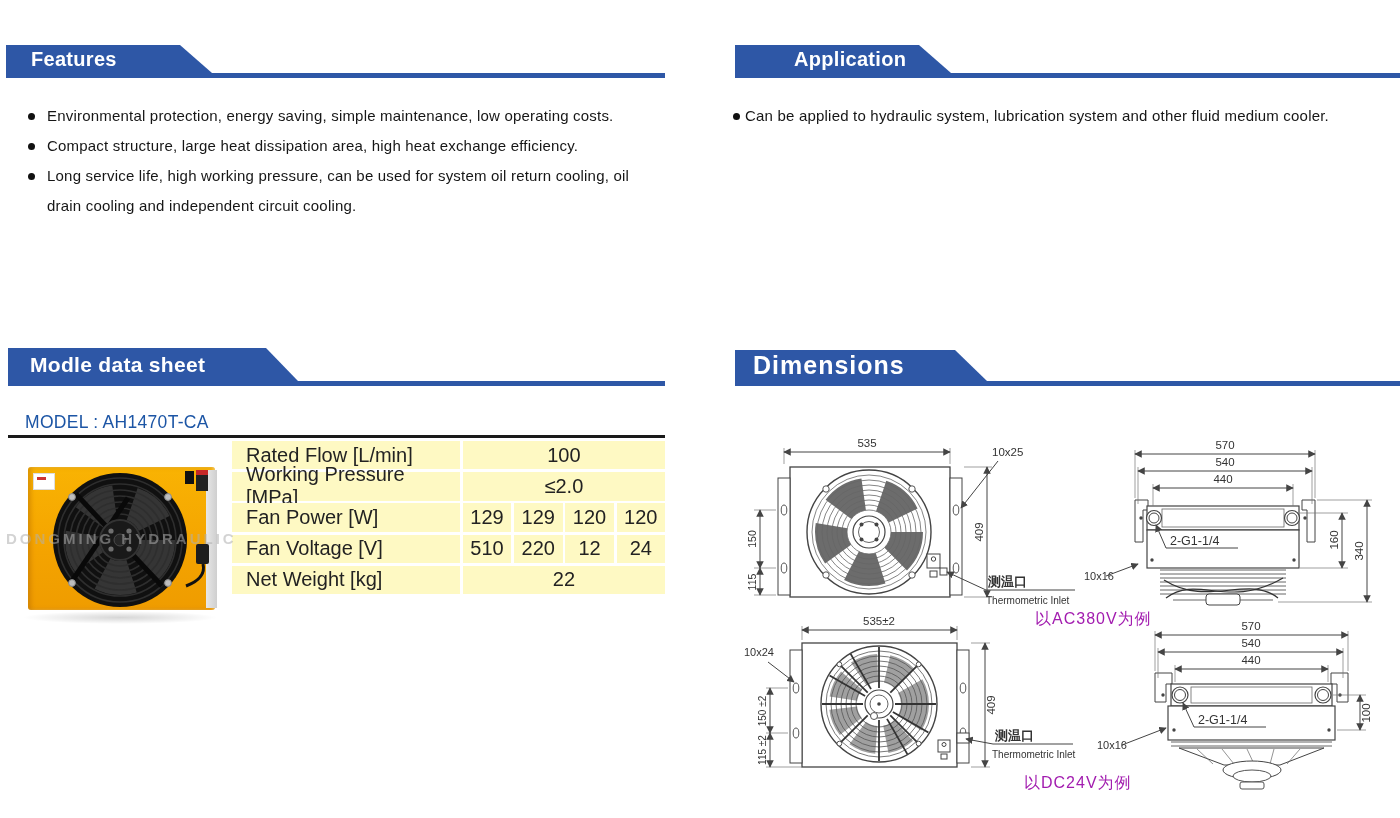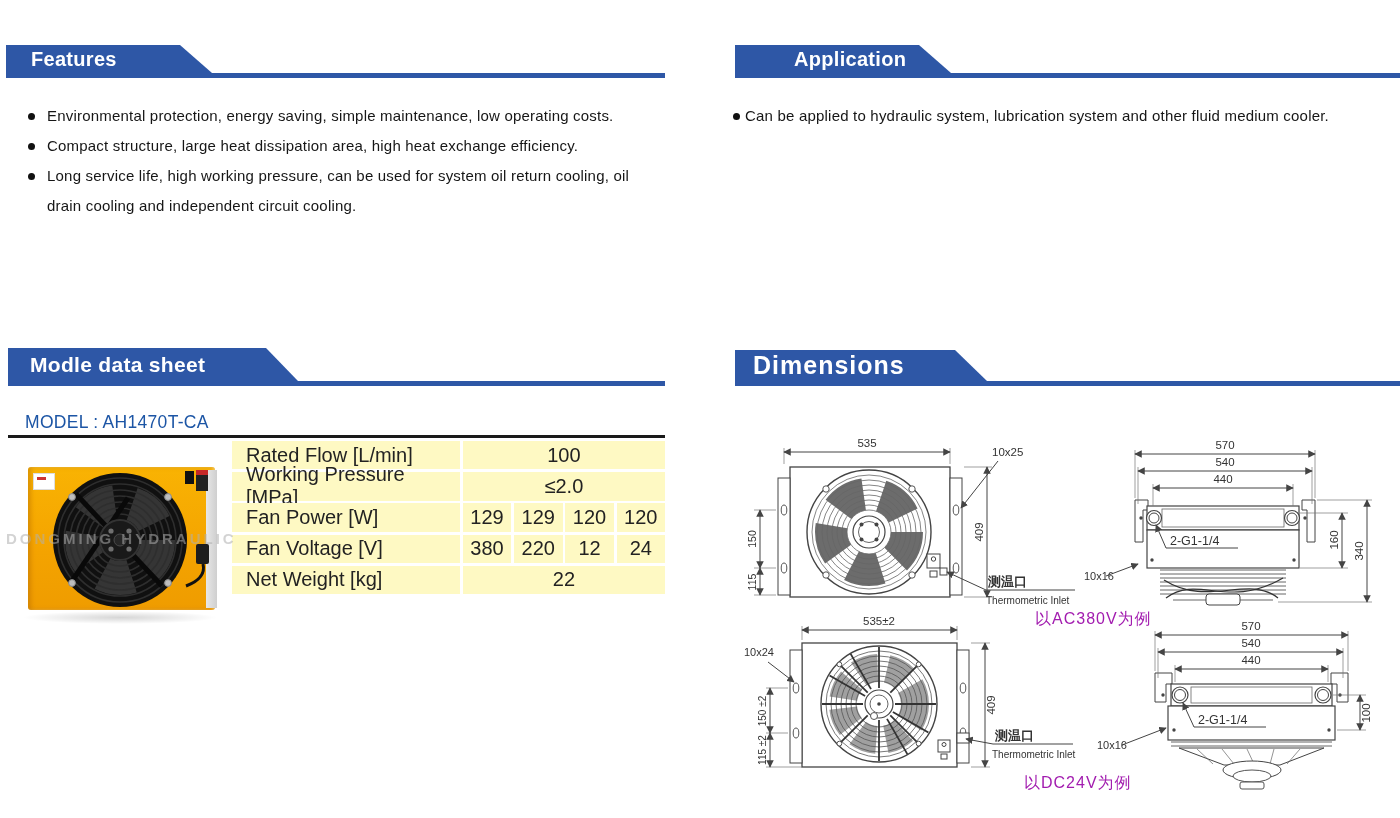--- a/index.html
+++ b/index.html
@@ -132,21 +132,21 @@
       <div class="svals">
         <div class="scell sval">129</div>
         <div class="scell sval">129</div>
         <div class="scell sval">120</div>
         <div class="scell sval">120</div>
       </div>
     </div>
     <div class="srow">
       <div class="scell slabel">Fan Voltage [V]</div>
       <div class="svals">
-        <div class="scell sval">380</div>
+        <div class="scell sval">510</div>
         <div class="scell sval">220</div>
         <div class="scell sval">12</div>
         <div class="scell sval">24</div>
       </div>
     </div>
     <div class="srow">
       <div class="scell slabel">Net Weight [kg]</div>
       <div class="svals">
           <div class="scell sval">22</div>
         </div>

